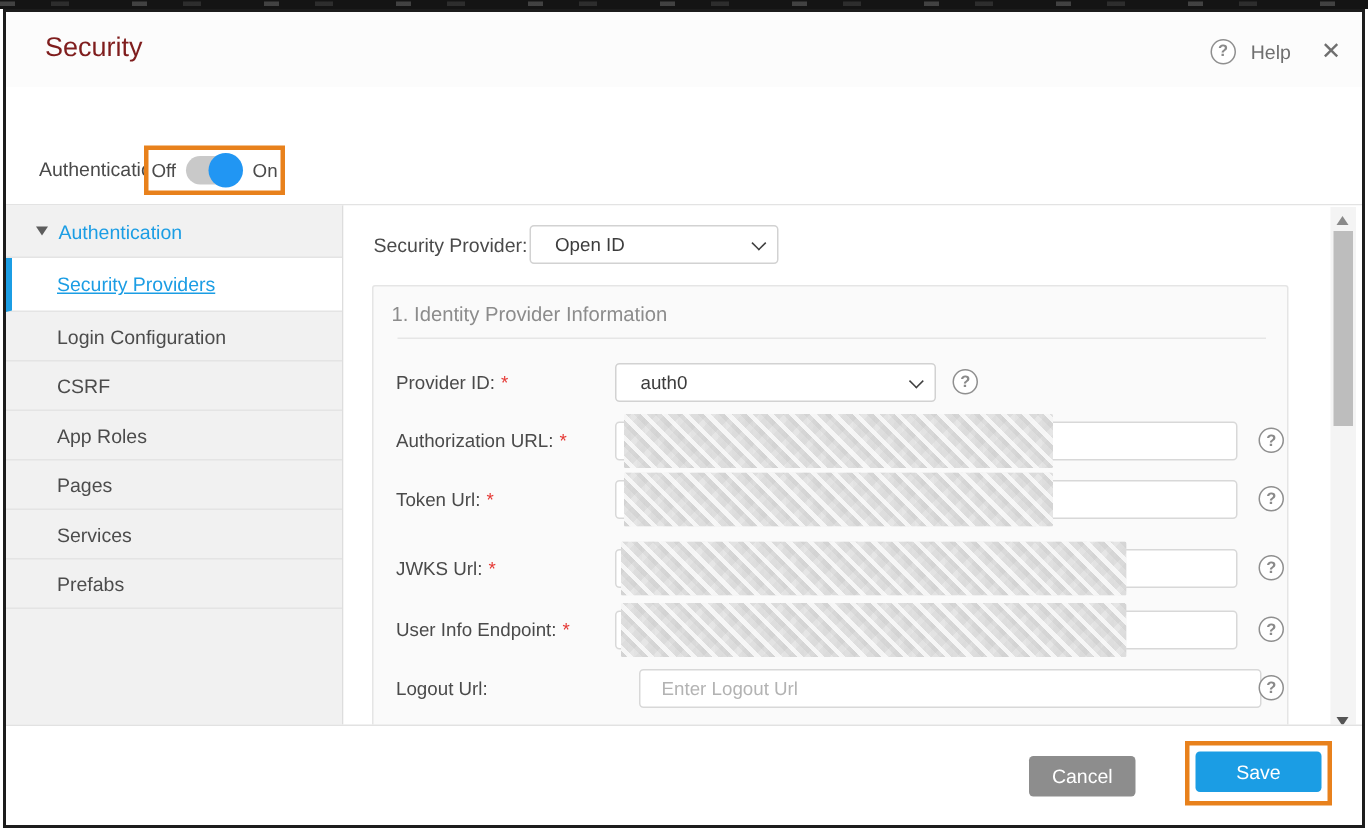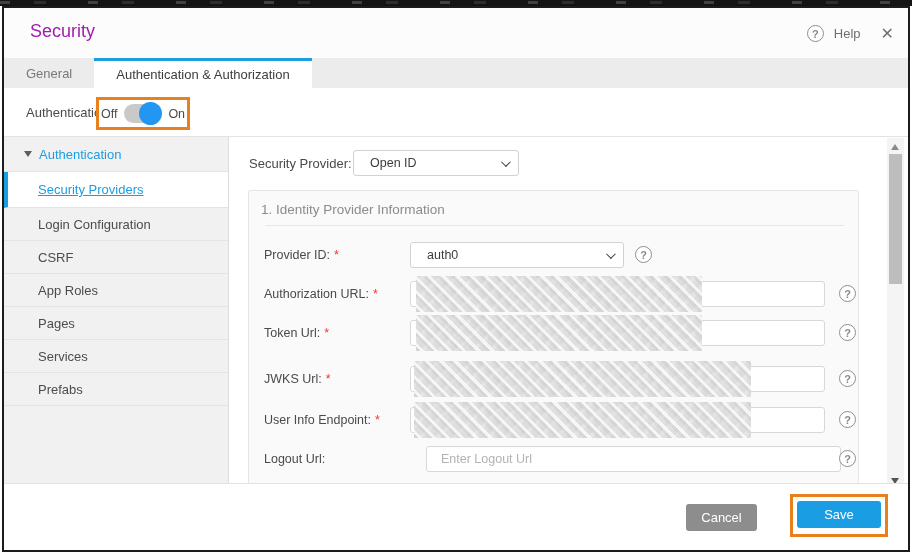--- a/index.html
+++ b/index.html
@@ -9,21 +9,21 @@
   
   .backdrop-strip { position:absolute; left:0; top:0; width:912px; height:6px; background:#141414;
     background-image:repeating-linear-gradient(90deg, rgba(150,150,150,.35) 0 10px, transparent 10px 34px, rgba(120,120,120,.25) 34px 46px, transparent 46px 88px);
     background-size:100% 3px; background-repeat:no-repeat; background-position:0 1px; background-color:#141414; }
 
   .dialog { position:absolute; left:2px; top:6px; width:908px; height:546px; border:2px solid #1c1c1c; background:#fff; }
   .dialog-inner { position:relative; width:904px; height:542px; overflow:hidden; }
 
   
   .hdr { position:absolute; left:0; top:0; width:904px; height:50px; background:#fcfcfc; }
-  .hdr-title { position:absolute; left:26px; top:13px; font-size:18px; color:#a21caf; }
+  .hdr-title { position:absolute; left:26px; top:13px; font-size:18px; color:#7f1d1d; }
   .hdr-right { position:absolute; right:14px; top:16px; display:flex; align-items:center; gap:10px; }
   .qcircle { display:inline-flex; width:17px; height:17px; border:1.5px solid #8f8f8f; border-radius:50%;
     align-items:center; justify-content:center; font-size:11px; font-weight:bold; color:#8a8a8a; background:#fff; }
   .hdr-help-text { font-size:13px; color:#6f6f6f; }
   .hdr-close { font-size:16px; color:#6f6f6f; margin-left:10px; cursor:pointer; }
 
   
   .tabs { position:absolute; left:0; top:50px; width:904px; height:30px; background:#ececec; display:flex; }
   .tab { height:30px; display:flex; align-items:center; justify-content:center; font-size:13px; color:#787878; padding:0 22px; cursor:pointer; }
   .tab.active { background:#fff; color:#3d3d3d; border-top:3px solid #1b9de4; padding-top:0; }
@@ -106,24 +106,20 @@
 
       <div class="hdr">
         <div class="hdr-title">Security</div>
         <div class="hdr-right">
           <span class="qcircle">?</span>
           <span class="hdr-help-text">Help</span>
           <span class="hdr-close">✕</span>
         </div>
       </div>
 
-      <div class="tabs">
-        <div class="tab">General</div>
-        <div class="tab active">Authentication &amp; Authorization</div>
-      </div>
 
       <div class="toggle-row">
         <div class="toggle-label">Authentication:</div>
         <div class="toggle-highlight">
           <span class="toggle-off">Off</span>
           <span class="switch">
               <span class="knob"></span>
             </span>
           <span class="toggle-on">On</span>
         </div>

